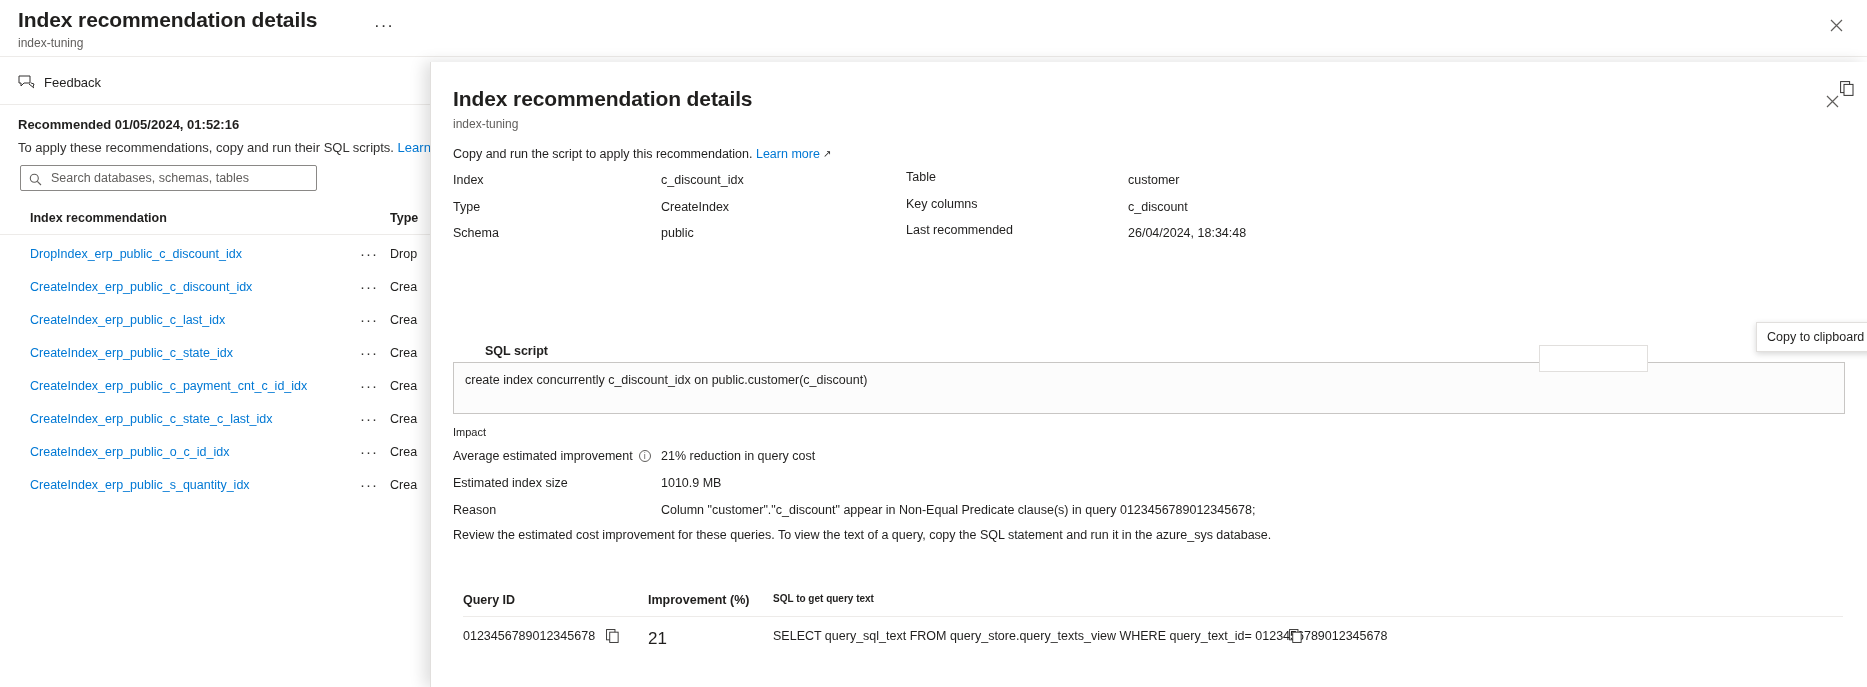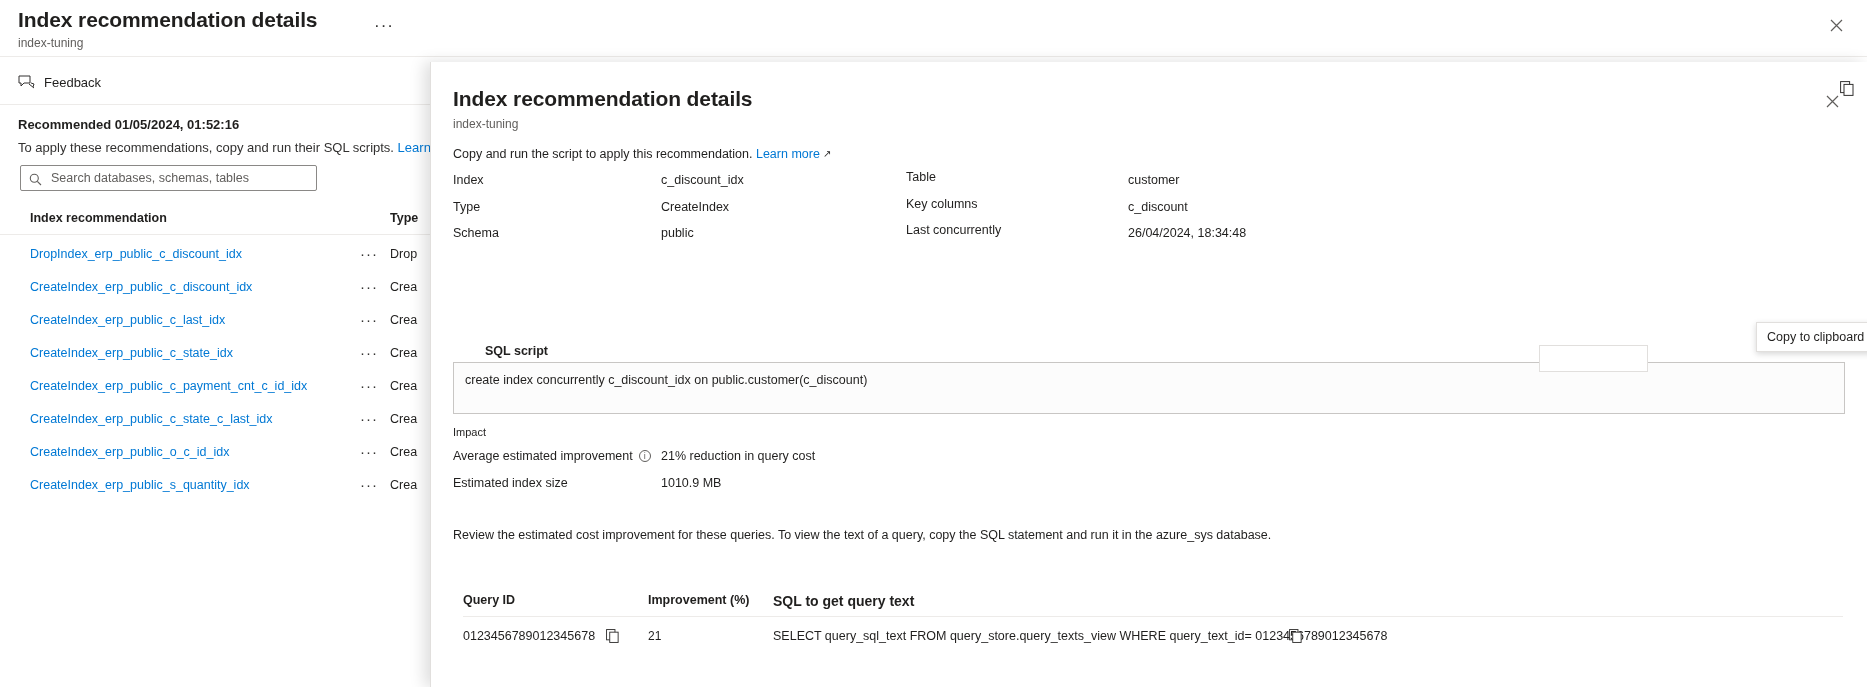--- a/index.html
+++ b/index.html
@@ -94,25 +94,25 @@
   .info-icon { display:inline-block; width:12px; height:12px; border:1px solid #605e5c; border-radius:50%;
                font-size:9px; line-height:10px; text-align:center; color:#605e5c; margin-left:6px; vertical-align:1px; }
   .mono-id { font-family:"Liberation Sans", sans-serif; }
 
   .review-text { position:absolute; left:22px; top:466px; font-size:12.5px; color:#201f1e;text-align:right; }
 
   .qtable { position:absolute; left:32px; top:525px; width:1380px; }
   .qt-head { position:relative; height:30px; border-bottom:1px solid #edebe9; }
   .qt-h1 { position:absolute; left:0; top:6px; font-size:12.5px; font-weight:600; color:#201f1e; }
   .qt-h2 { position:absolute; left:185px; top:6px; font-size:12.5px; font-weight:600; color:#201f1e; }
-  .qt-h3 { position:absolute; left:310px; top:6px; font-size:14px; font-weight:600; color:#201f1e; }
+  .qt-h3 { position:absolute; left:310px; top:6px; font-size:10px; font-weight:600; color:#201f1e; }
   .qt-row { position:relative; height:40px; }
   .qt-c1 { position:absolute; left:0; top:12px; font-size:12.5px; color:#201f1e; }
   .qt-copy1 { position:absolute; left:140px; top:9px; width:20px; height:20px; display:flex; align-items:center; justify-content:center; }
-  .qt-c2 { position:absolute; left:185px; top:12px; font-size:12px; color:#201f1e; }
+  .qt-c2 { position:absolute; left:185px; top:12px; font-size:17px; color:#201f1e; }
   .qt-c3 { position:absolute; left:310px; top:12px; font-size:12.5px; color:#201f1e; }
   .qt-copy2 { position:absolute; left:823px; top:9px; width:20px; height:20px; display:flex; align-items:center; justify-content:center; }
 
   .copy-glyph { display:block; }
 </style>
 </head>
 <body>
 
 <div class="root">
 
@@ -230,21 +230,21 @@
       </div>
       <div class="kv-row">
         <span class="kv-k1">Type</span>
         <span class="kv-v1">CreateIndex</span>
         <span class="kv-k2">Key columns</span>
         <span class="kv-v2">c_discount</span>
       </div>
       <div class="kv-row">
         <span class="kv-k1">Schema</span>
         <span class="kv-v1">public</span>
-        <span class="kv-k2">Last concurrently</span>
+        <span class="kv-k2">Last recommended</span>
         <span class="kv-v2">26/04/2024, 18:34:48</span>
       </div>
     </div>
 
     <div class="sql-label">SQL script</div>
     <div class="sql-box">
       <div class="sql-text">create index concurrently c_discount_idx on public.customer(c_discount)</div>
     </div>
     <div class="tooltip-ghost"></div>
     <div class="copy-btn-1">
@@ -258,20 +258,24 @@
     <div class="impact-label">Impact</div>
 
     <div class="impact-grid">
       <div class="imp-row">
         <span class="imp-k"><span>Average estimated improvement</span><span class="info-icon">i</span></span>
         <span class="imp-v">21% reduction in query cost</span>
       </div>
       <div class="imp-row">
         <span class="imp-k">Estimated index size</span>
         <span class="imp-v">1010.9 MB</span>
+      </div>
+      <div class="imp-row">
+        <span class="imp-k">Reason</span>
+        <span class="imp-v mono-id">Column "customer"."c_discount" appear in Non-Equal Predicate clause(s) in query  0123456789012345678;</span>
       </div>
     </div>
 
     <div class="review-text">Review the estimated cost improvement for these queries. To view the text of a query, copy the SQL statement and run it in the azure_sys database.</div>
 
     <div class="qtable">
       <div class="qt-head">
         <span class="qt-h1">Query ID</span>
         <span class="qt-h2">Improvement (%)</span>
         <span class="qt-h3">SQL to get query text</span>

